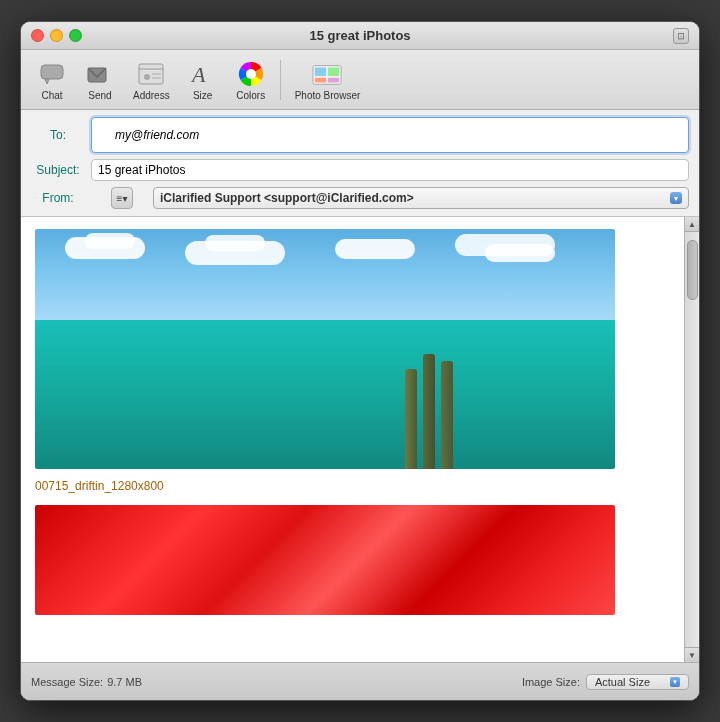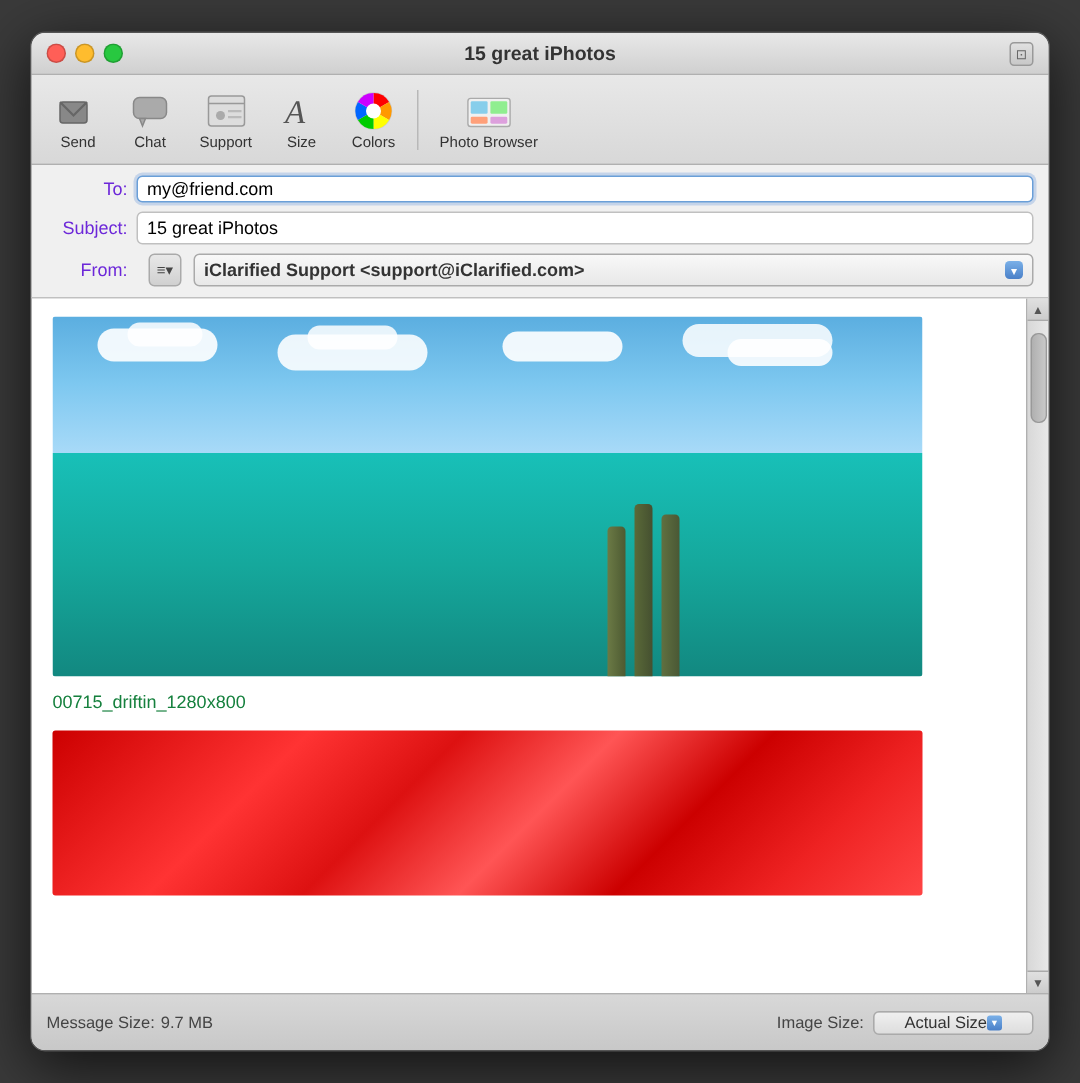--- a/index.html
+++ b/index.html
@@ -114,52 +114,53 @@
       border-bottom: 1px solid #c0c0c0;
       padding: 4px 0;
     }
     .field-row {
       display: flex;
       align-items: center;
       padding: 3px 10px;
     }
     .field-label {
       font-size: 12px;
-      color: #6d28d9;
+      color: #0f766e;
       width: 60px;
-      text-align: right;
+      text-align: center;
       padding-right: 6px;
       flex-shrink: 0;
     }
     .field-input {
       flex: 1;
-      height: 18px;
+      height: 36px;
       border: 1px solid #6a9fd8;
       border-radius: 4px;
-      padding: 0 6px;
+      padding: 0 23px;
       font-size: 12px;
       background: white;
       outline: none;
       box-shadow: 0 0 0 2px rgba(100,150,220,0.3);
+      font-style: italic;
     }
     .field-input-plain {
       flex: 1;
       height: 22px;
       border: 1px solid #c0c0c0;
       border-radius: 4px;
       padding: 0 6px;
       font-size: 12px;
       background: white;
       outline: none;
     }
     .from-row {
       display: flex;
       align-items: center;
       padding: 3px 10px;
-      gap: 8px;
+      gap: 20px;
     }
     .from-menu-btn {
       width: 22px;
       height: 22px;
       background: linear-gradient(to bottom, #e8e8e8, #d0d0d0);
       border: 1px solid #aaa;
       border-radius: 4px;
       display: flex;
       align-items: center;
       justify-content: center;
@@ -248,21 +249,21 @@
       margin-bottom: 10px;
     }
     .photo-image {
       width: 580px;
       height: 240px;
       border-radius: 2px;
       overflow: hidden;
     }
     .caption-text {
       font-size: 12px;
-      color: #15803d;
+      color: #a16207;
       margin: 6px 0 12px 0;
     }
     .red-photo {
       width: 580px;
       height: 120px;
       background: linear-gradient(135deg, #cc0000 0%, #ff3333 30%, #dd0000 50%, #ff6666 60%, #cc2222 80%, #ff4444 100%);
       border-radius: 2px;
     }
     
     .statusbar {
@@ -280,24 +281,24 @@
       display: flex;
       align-items: center;
       gap: 6px;
     }
     .image-size-dropdown {
       display: flex;
       align-items: center;
       background: linear-gradient(to bottom, #f0f0f0, #ddd);
       border: 1px solid #aaa;
       border-radius: 4px;
-      padding: 0 20px;
+      padding: 0 8px;
       height: 16px;
       cursor: pointer;
-      gap: 0;
+      gap: 20px;
     }
     .image-size-text {
       font-size: 11px;
       color: #333;
     }
     .image-size-arrow {
       width: 10px;
       height: 10px;
       background: linear-gradient(to bottom, #7ab0e8, #4a80c8);
       border-radius: 2px;
@@ -319,50 +320,50 @@
       <div class="traffic-light tl-minimize"></div>
       <div class="traffic-light tl-maximize"></div>
     </div>
     <span class="titlebar-title">15 great iPhotos</span>
     <div class="titlebar-resize">⊡</div>
   </div>
 
   <div class="toolbar">
     <div class="toolbar-btn">
       <div class="toolbar-icon">
+        <svg width="26" height="26" viewBox="0 0 26 26">
+          <rect x="2" y="4" width="22" height="14" rx="4" fill="#aaa" stroke="#888" stroke-width="1"></rect>
+          <polygon points="6,18 10,18 8,23" fill="#aaa" stroke="#888" stroke-width="1"></polygon>
+        </svg>
+      </div>
+      <span class="toolbar-label">Chat</span>
+    </div>
+
+    <div class="toolbar-btn">
+      <div class="toolbar-icon">
         <svg width="28" height="28" viewBox="0 0 28 28">
           <rect x="2" y="8" width="18" height="14" rx="2" fill="#888" stroke="#666" stroke-width="1"></rect>
           <polyline points="2,8 11,17 20,8" fill="none" stroke="#666" stroke-width="1.5"></polyline>
         </svg>
       </div>
       <span class="toolbar-label">Send</span>
-    </div>
-
-    <div class="toolbar-btn">
-      <div class="toolbar-icon">
-        <svg width="26" height="26" viewBox="0 0 26 26">
-          <rect x="2" y="4" width="22" height="14" rx="4" fill="#aaa" stroke="#888" stroke-width="1"></rect>
-          <polygon points="6,18 10,18 8,23" fill="#aaa" stroke="#888" stroke-width="1"></polygon>
-        </svg>
-      </div>
-      <span class="toolbar-label">Chat</span>
     </div>
 
 
     <div class="toolbar-btn">
       <div class="toolbar-icon">
         <svg width="28" height="28" viewBox="0 0 28 28">
           <rect x="2" y="4" width="24" height="20" rx="2" fill="#ddd" stroke="#999" stroke-width="1"></rect>
           <line x1="2" y1="9" x2="26" y2="9" stroke="#999" stroke-width="1"></line>
           <circle cx="10" cy="17" r="3" fill="#aaa"></circle>
           <line x1="15" y1="14" x2="24" y2="14" stroke="#bbb" stroke-width="1.5"></line>
           <line x1="15" y1="18" x2="24" y2="18" stroke="#bbb" stroke-width="1.5"></line>
         </svg>
       </div>
-      <span class="toolbar-label">Support</span>
+      <span class="toolbar-label">Address</span>
     </div>
 
     <div class="toolbar-btn">
       <div class="toolbar-icon">
         <svg width="26" height="28" viewBox="0 0 26 28">
           <text x="2" y="22" font-size="22" font-family="serif" font-style="italic" fill="#555">A</text>
         </svg>
       </div>
       <span class="toolbar-label">Size</span>
     </div>

